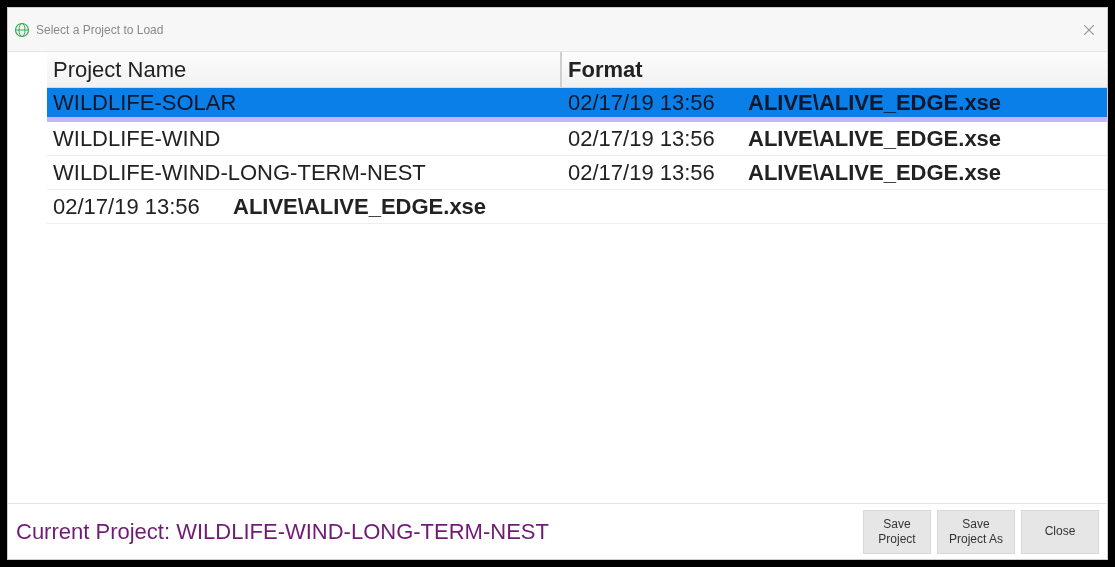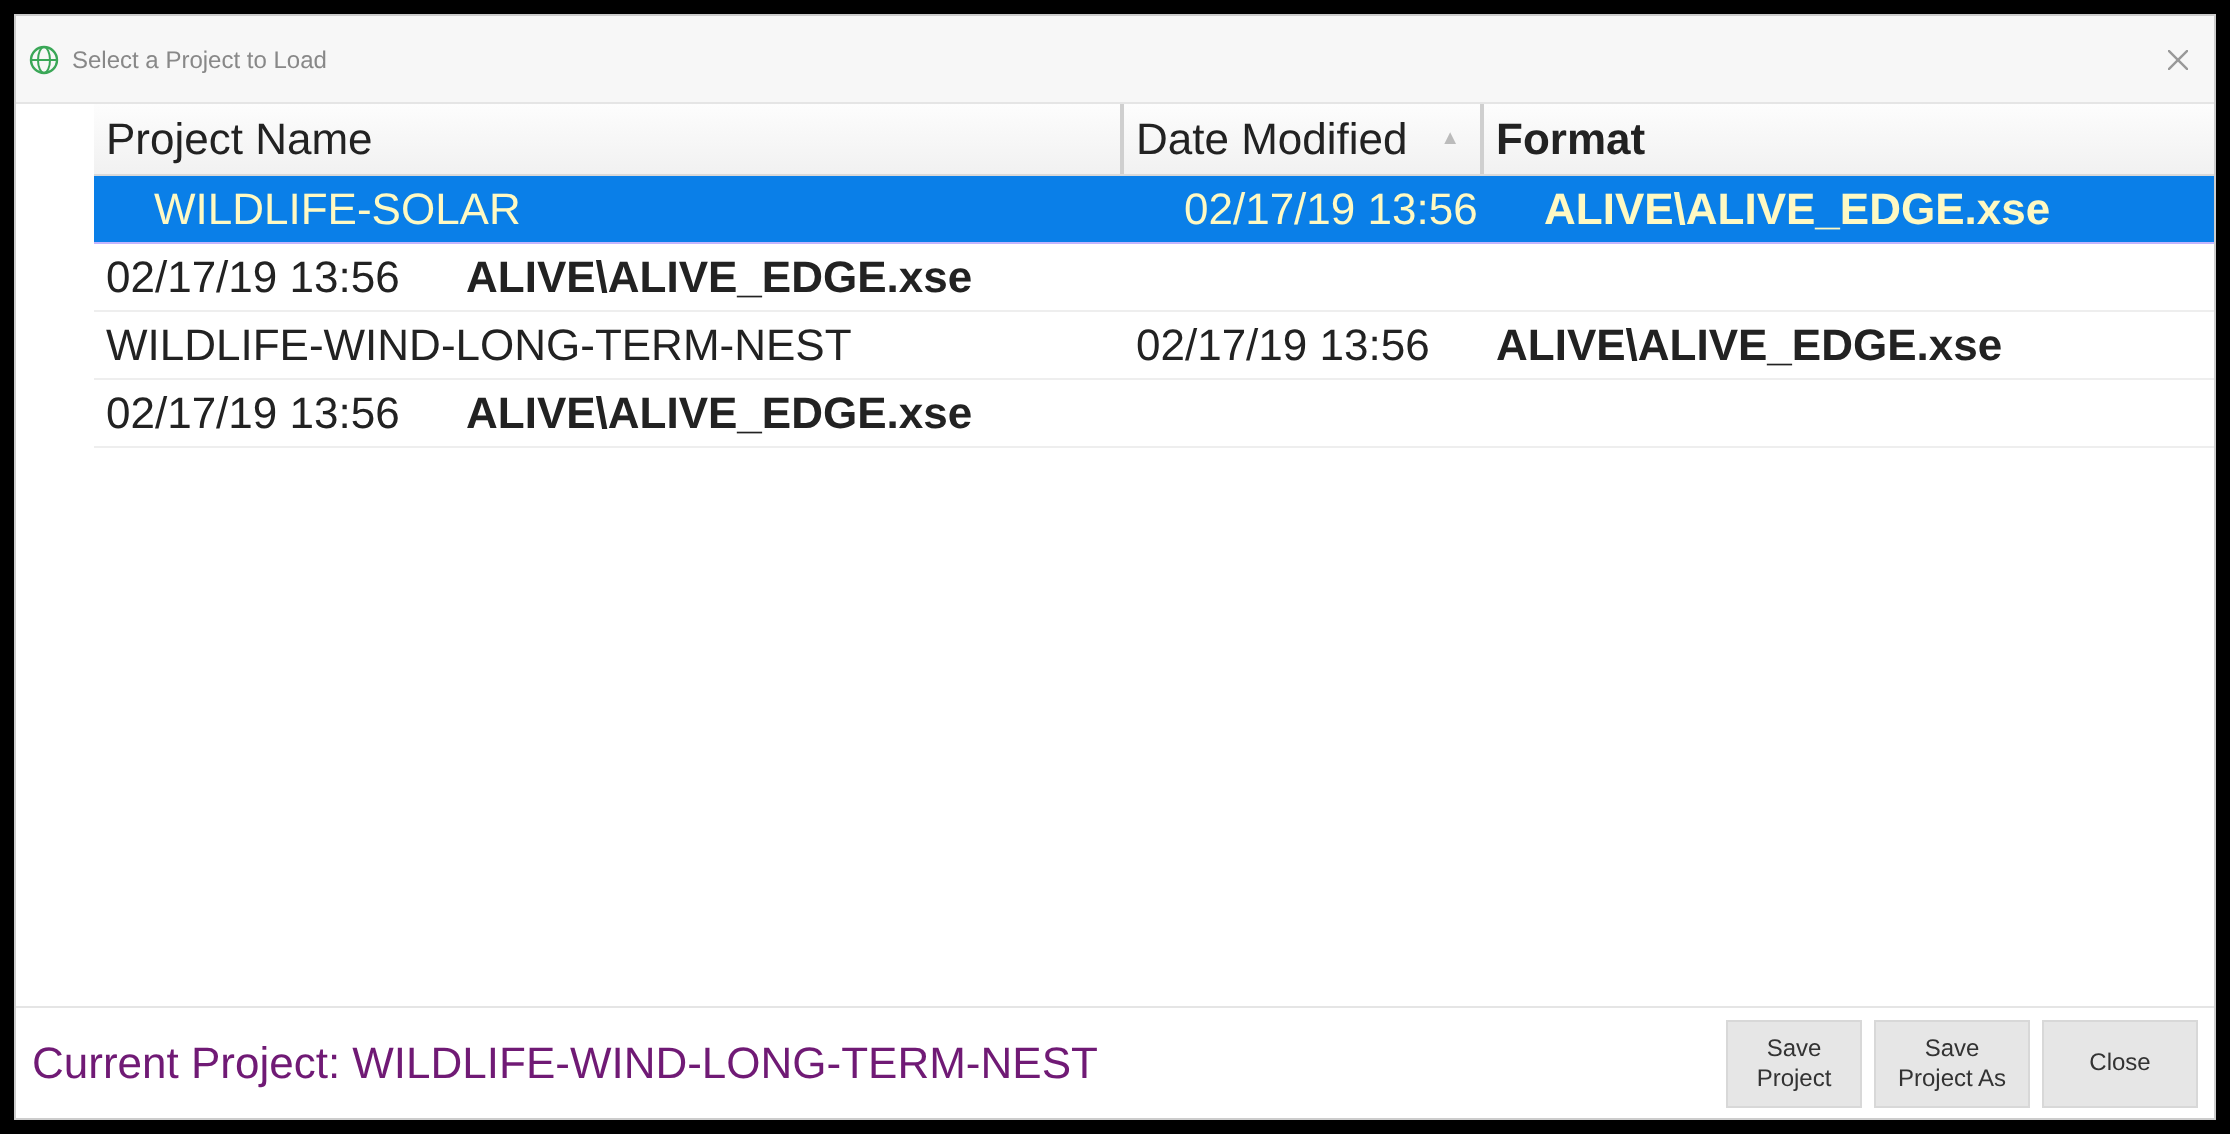--- a/index.html
+++ b/index.html
@@ -90,23 +90,22 @@
   .trow .col {
     padding: 2px 8px 2px 6px;
     display: flex;
     align-items: center;
     white-space: nowrap;
     overflow: hidden;
     text-overflow: ellipsis;
   }
   .trow.selected {
     background: #0a7fe8;
-    color: #fef9c3;
-    border-bottom: 1px solid #c4b5fd;
-    padding-left: 24px;
+    color: #0f172a;
+    border-bottom: 5px solid #c4b5fd;
   }
 
   .col-name   { flex: 0 0 515px; }
   .col-date   { flex: 0 0 180px; }
   .col-format { flex: 1 1 auto; font-weight: bold; }
 
   .footer {
     height: 56px;
     background: #fff;
     border-top: 1px solid #e5e5e5;
@@ -158,35 +157,32 @@
         <line x1="10" y1="0" x2="0" y2="10" stroke="#999" stroke-width="1.2"></line>
       </svg>
     </span>
   </div>
 
   <div class="table-area">
     <div class="thead-row">
       <div class="col col-name">
         <span>Project Name</span>
       </div>
-      <div class="col col-date">
-        <span>Date Modified</span>
-        <span class="sort-chevron">▲</span>
-      </div>
       <div class="col col-format">
         <span>Format</span>
       </div>
     </div>
     <div class="tbody" id="tbody">
         <div class="trow selected">
           <div class="col col-name">WILDLIFE-SOLAR</div>
           <div class="col col-date">02/17/19 13:56</div>
           <div class="col col-format">ALIVE\ALIVE_EDGE.xse</div>
         </div>
         <div class="trow">
+          <div class="col col-name">WILDLIFE-WIND</div>
           <div class="col col-date">02/17/19 13:56</div>
           <div class="col col-format">ALIVE\ALIVE_EDGE.xse</div>
         </div>
         <div class="trow">
           <div class="col col-name">WILDLIFE-WIND-LONG-TERM-NEST</div>
           <div class="col col-date">02/17/19 13:56</div>
           <div class="col col-format">ALIVE\ALIVE_EDGE.xse</div>
         </div>
         <div class="trow">
           <div class="col col-date">02/17/19 13:56</div>

